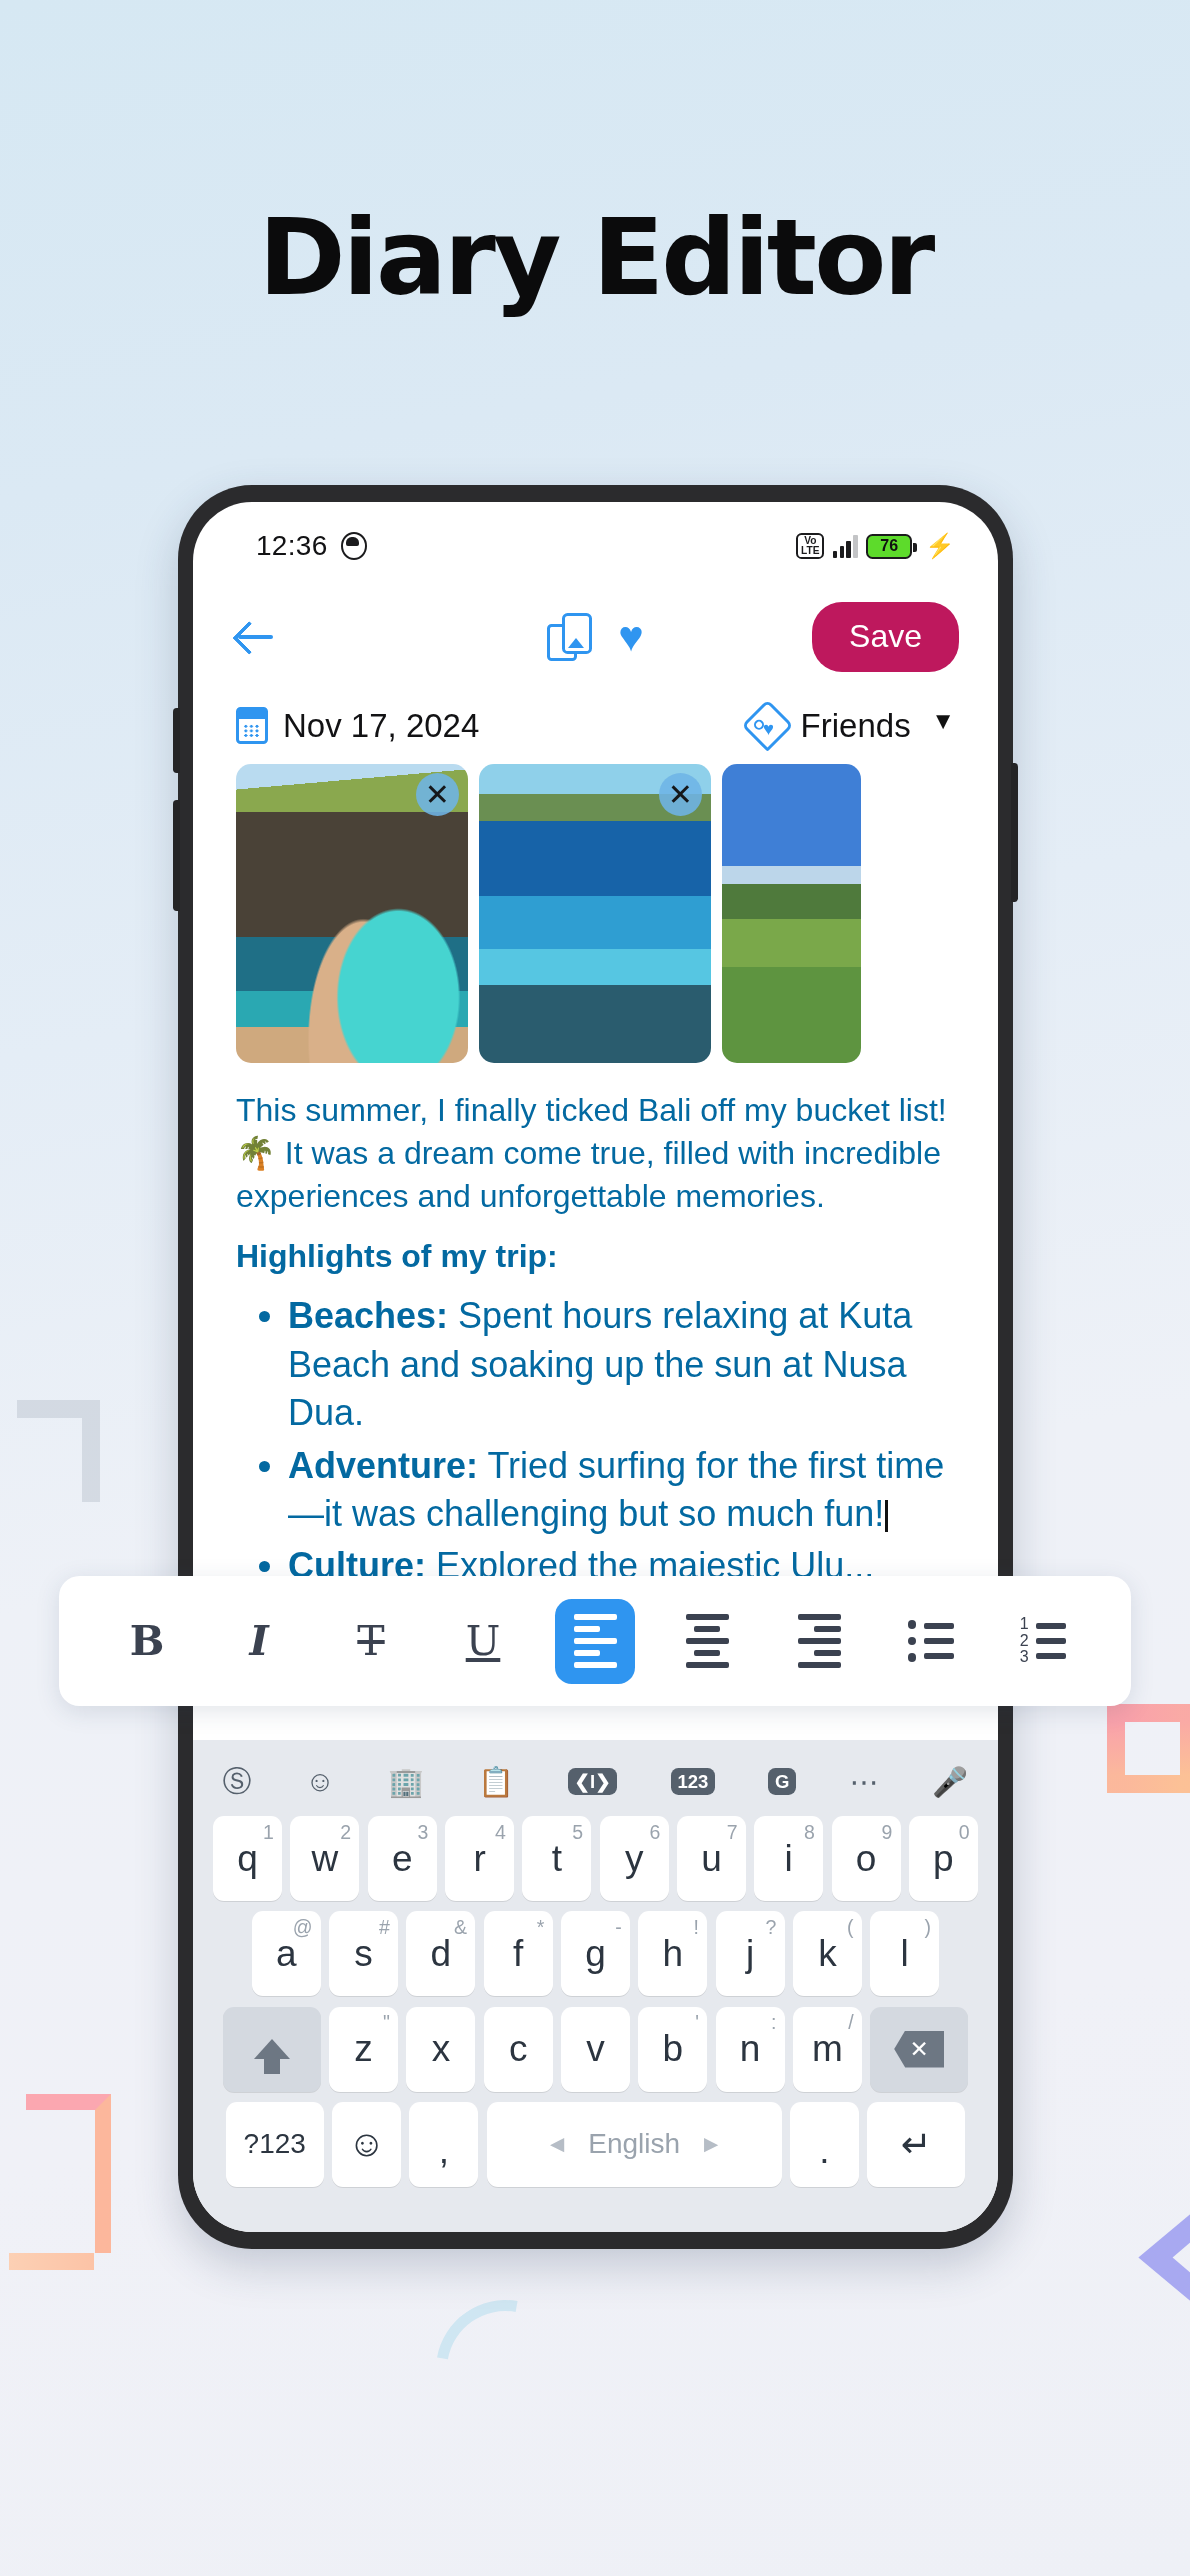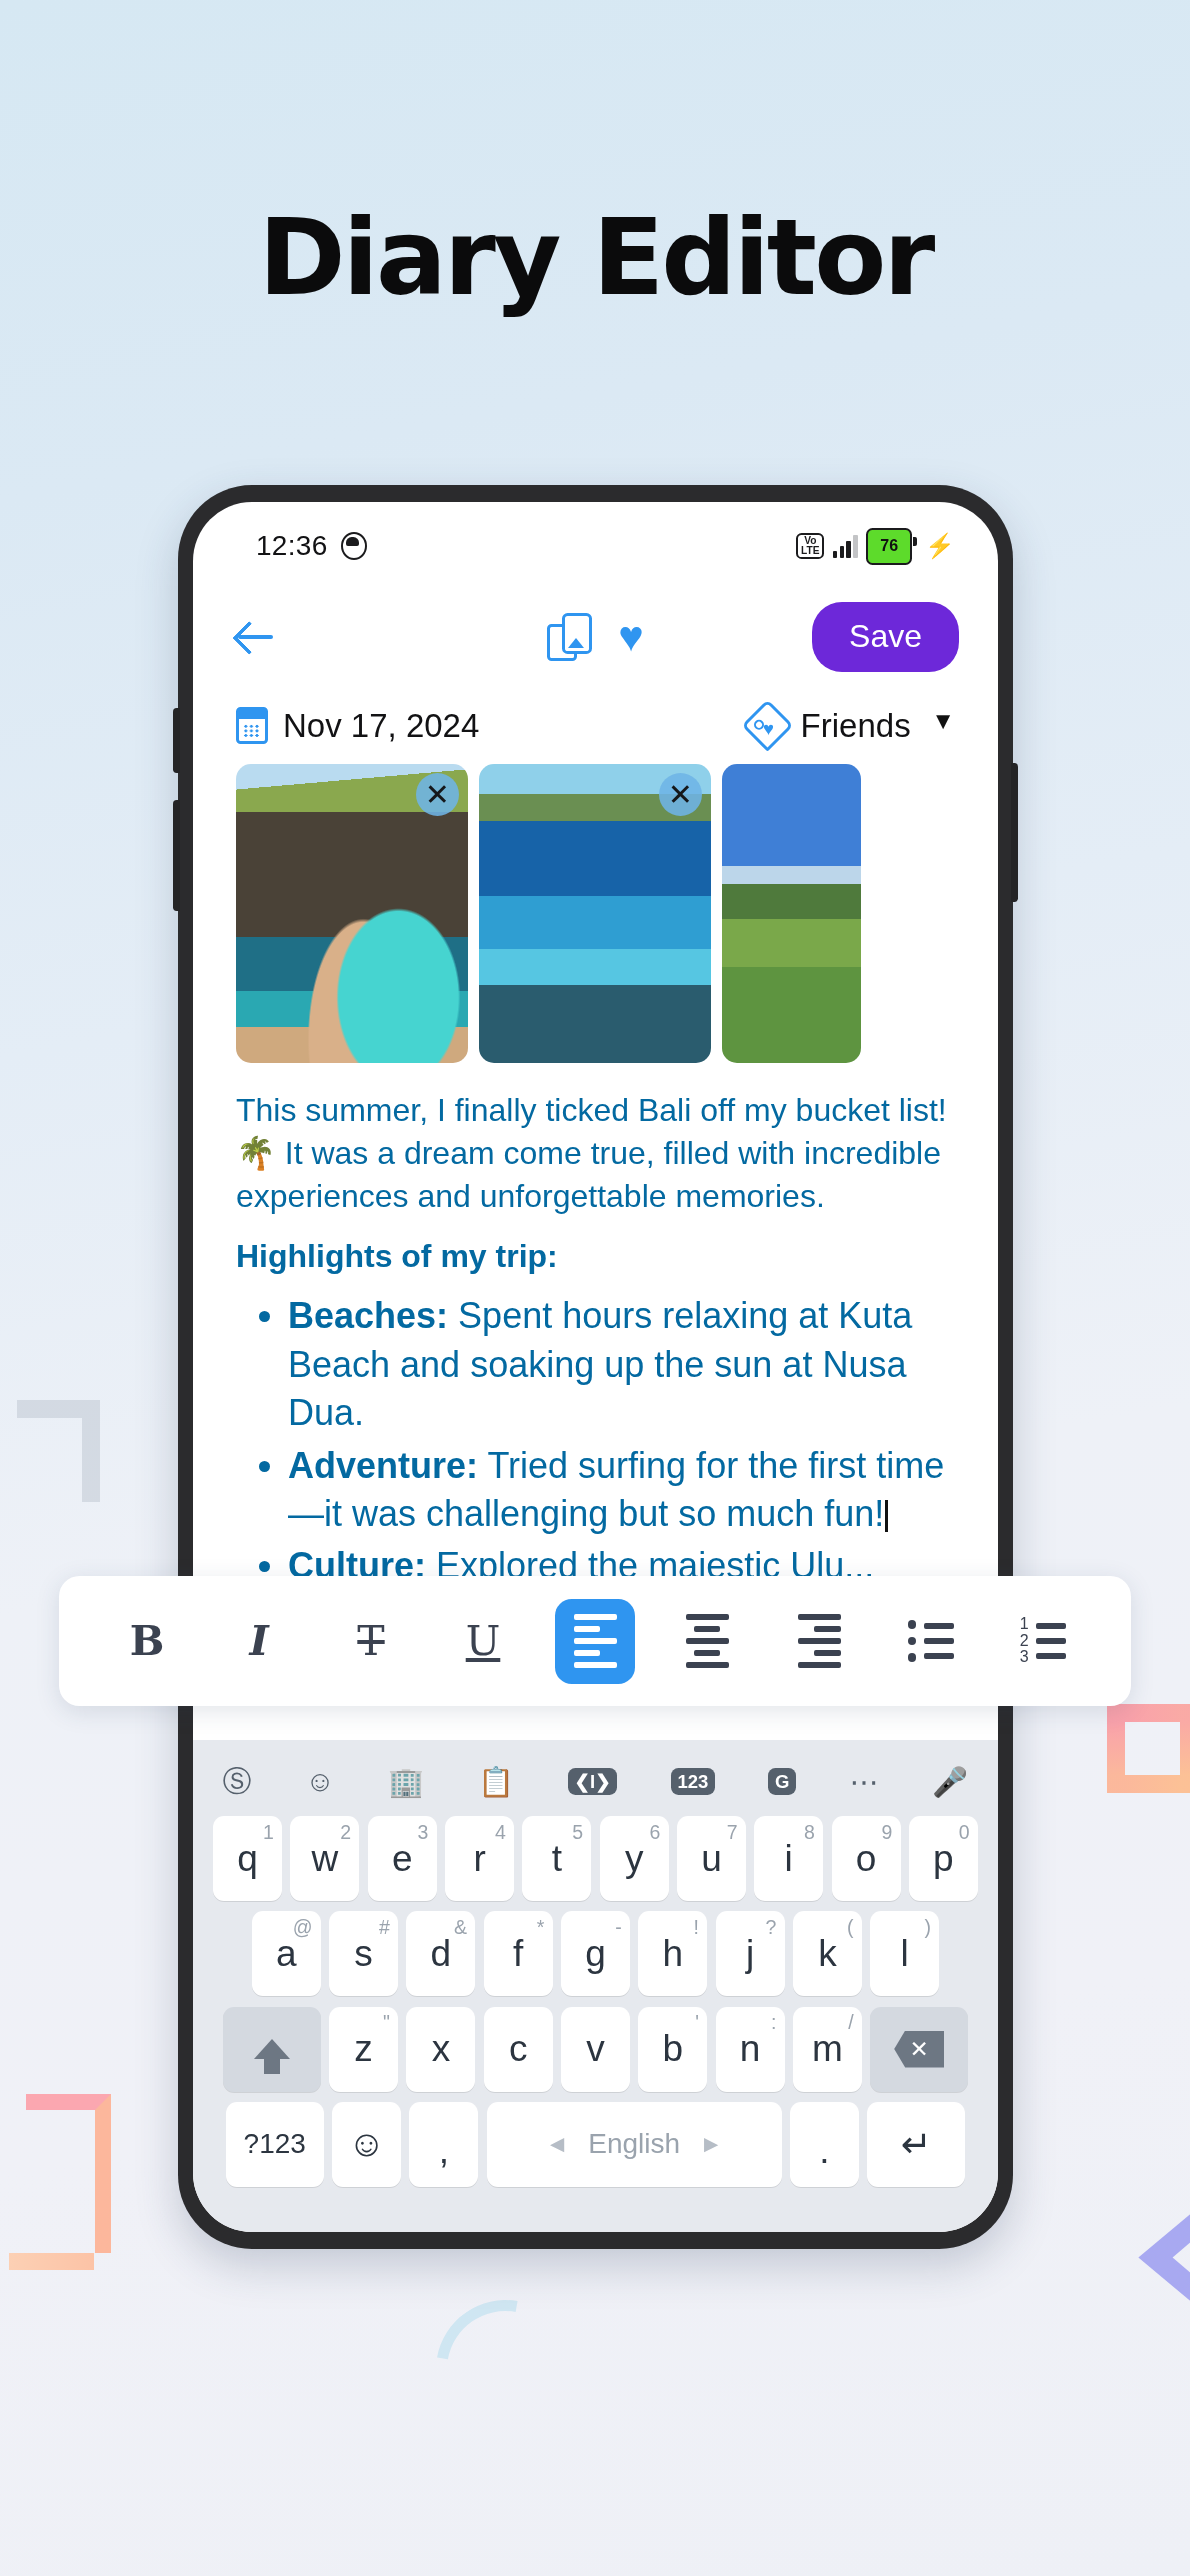--- a/index.html
+++ b/index.html
@@ -88,21 +88,21 @@
   .sb-right { display:flex; align-items:center; gap:8.3px; }
   .volte {
     border:2.8px solid #1b1b1d; border-radius:5.6px; padding:0.9px 2.8px;
     font-size:10.2px; line-height:10.2px; text-align:center; font-weight:bold; color:#1b1b1d;
   }
   .bars { display:flex; align-items:flex-end; gap:2.3px; height:24px; }
   .bars i { width:4.6px; background:#1b1b1d; border-radius:0.9px; display:block; }
   .bars i:nth-child(1){height:7.4px}.bars i:nth-child(2){height:12px}
   .bars i:nth-child(3){height:17.6px}.bars i:nth-child(4){height:23px;background:#c3c4c6}
   .batt {
-    width:46px; height:37px; border:2.8px solid #1b1b1d; border-radius:6.5px;
+    width:46px; height:25px; border:2.8px solid #1b1b1d; border-radius:6.5px;
     display:flex; align-items:center; justify-content:center; position:relative;
     background:#5ddb2b;
   }
   .batt span{ font-size:16px; font-weight:bold; color:#111; }
   .batt::after{ content:""; position:absolute; right:-6.5px; top:7.4px; width:3.7px; height:9.3px;
     background:#1b1b1d; border-radius:0 1.9px 1.9px 0; }
   .bolt { font-size:24px; color:#1b1b1d; margin-left:4.6px; line-height:1; }
 
   
   .app-header {
@@ -130,21 +130,21 @@
     position:absolute; right:0; top:0; width:30px; height:41px;
     border:3.7px solid #2f95f0; border-radius:5.6px; background:#fff;
   }
   .ico-gallery .g-front::after{
     content:""; position:absolute; left:2.8px; bottom:2.8px; width:0; height:0;
     border-left:8.3px solid transparent; border-right:8.3px solid transparent;
     border-bottom:10.2px solid #2f95f0;
   }
   .ico-heart { font-size:43px; color:#2f95f0; line-height:1; cursor:pointer; }
   .save-btn {
-    margin-left:auto; background:#6d28d9; color:#fff; border:none;
+    margin-left:auto; background:#be185d; color:#fff; border:none;
     border-radius:30px; padding:16.7px 37px; font-size:32px; cursor:pointer;
     font-family:"Liberation Sans", sans-serif;
   }
 
   
   .meta-row {
     display:flex; align-items:center; padding:26px 43px 18.5px 43px;
   }
   .date-group, .tag-group { display:flex; gap:15px; cursor:pointer; }
   .tag-group { margin-left:auto; }

